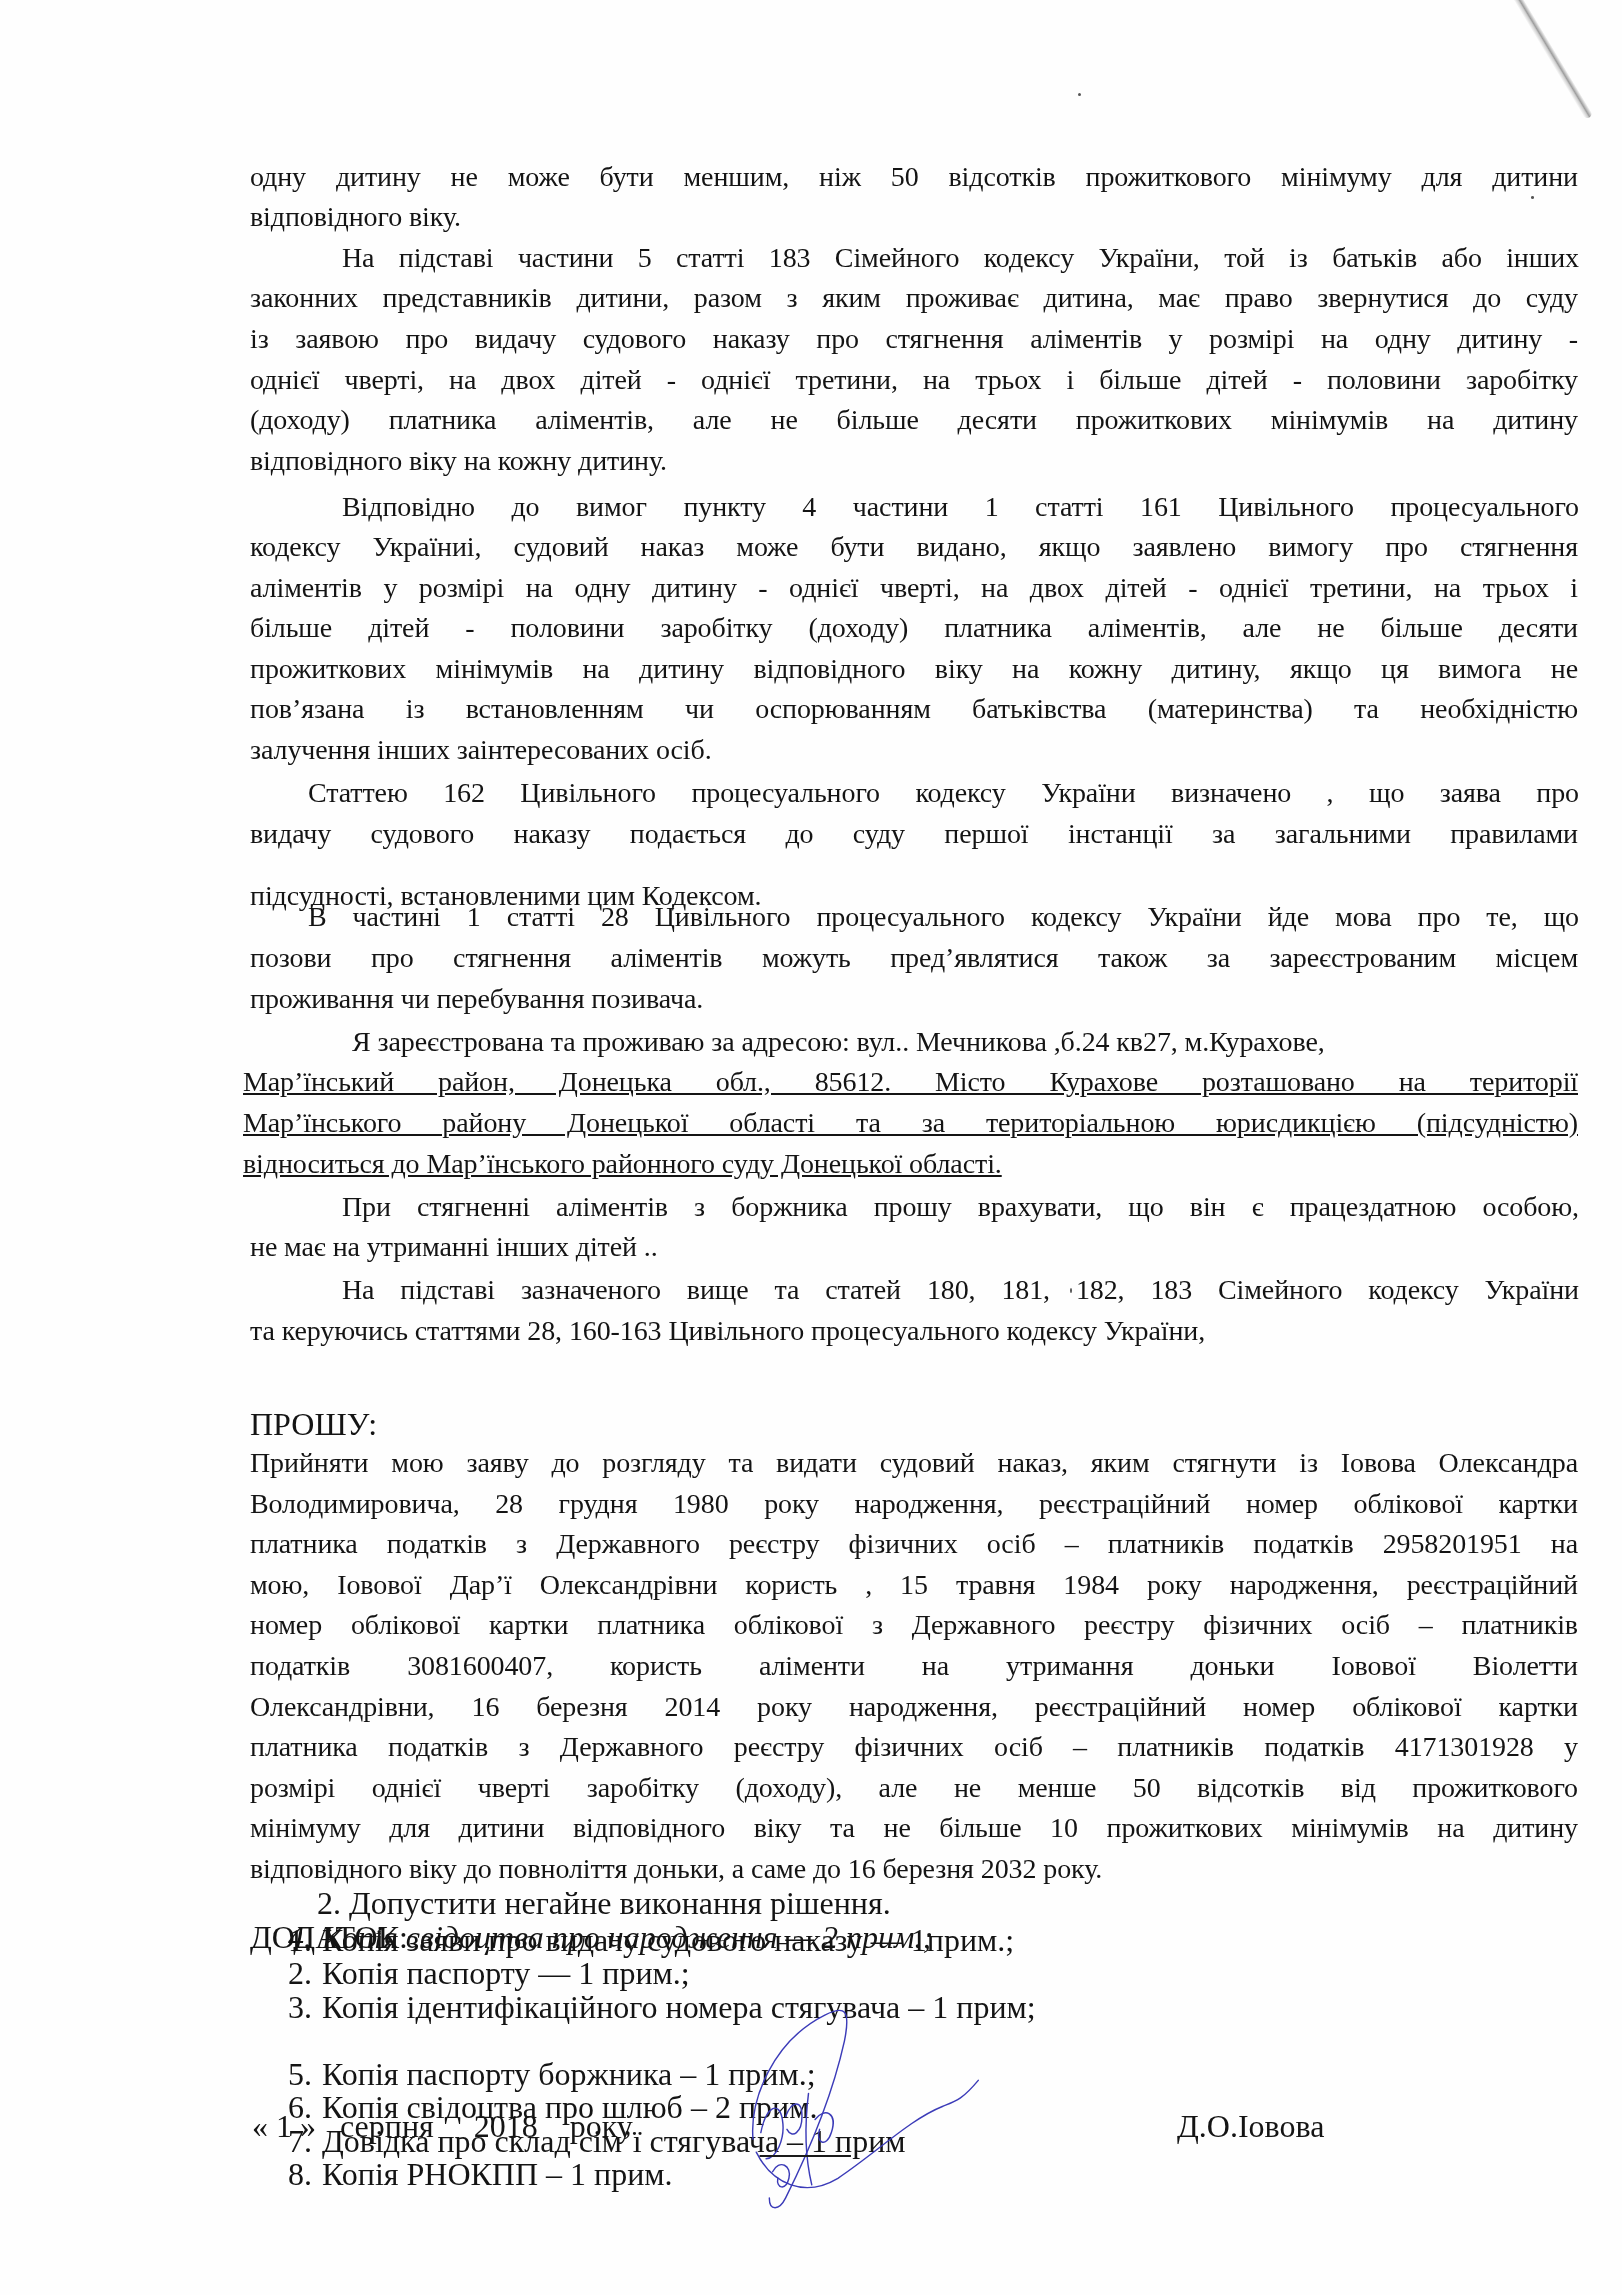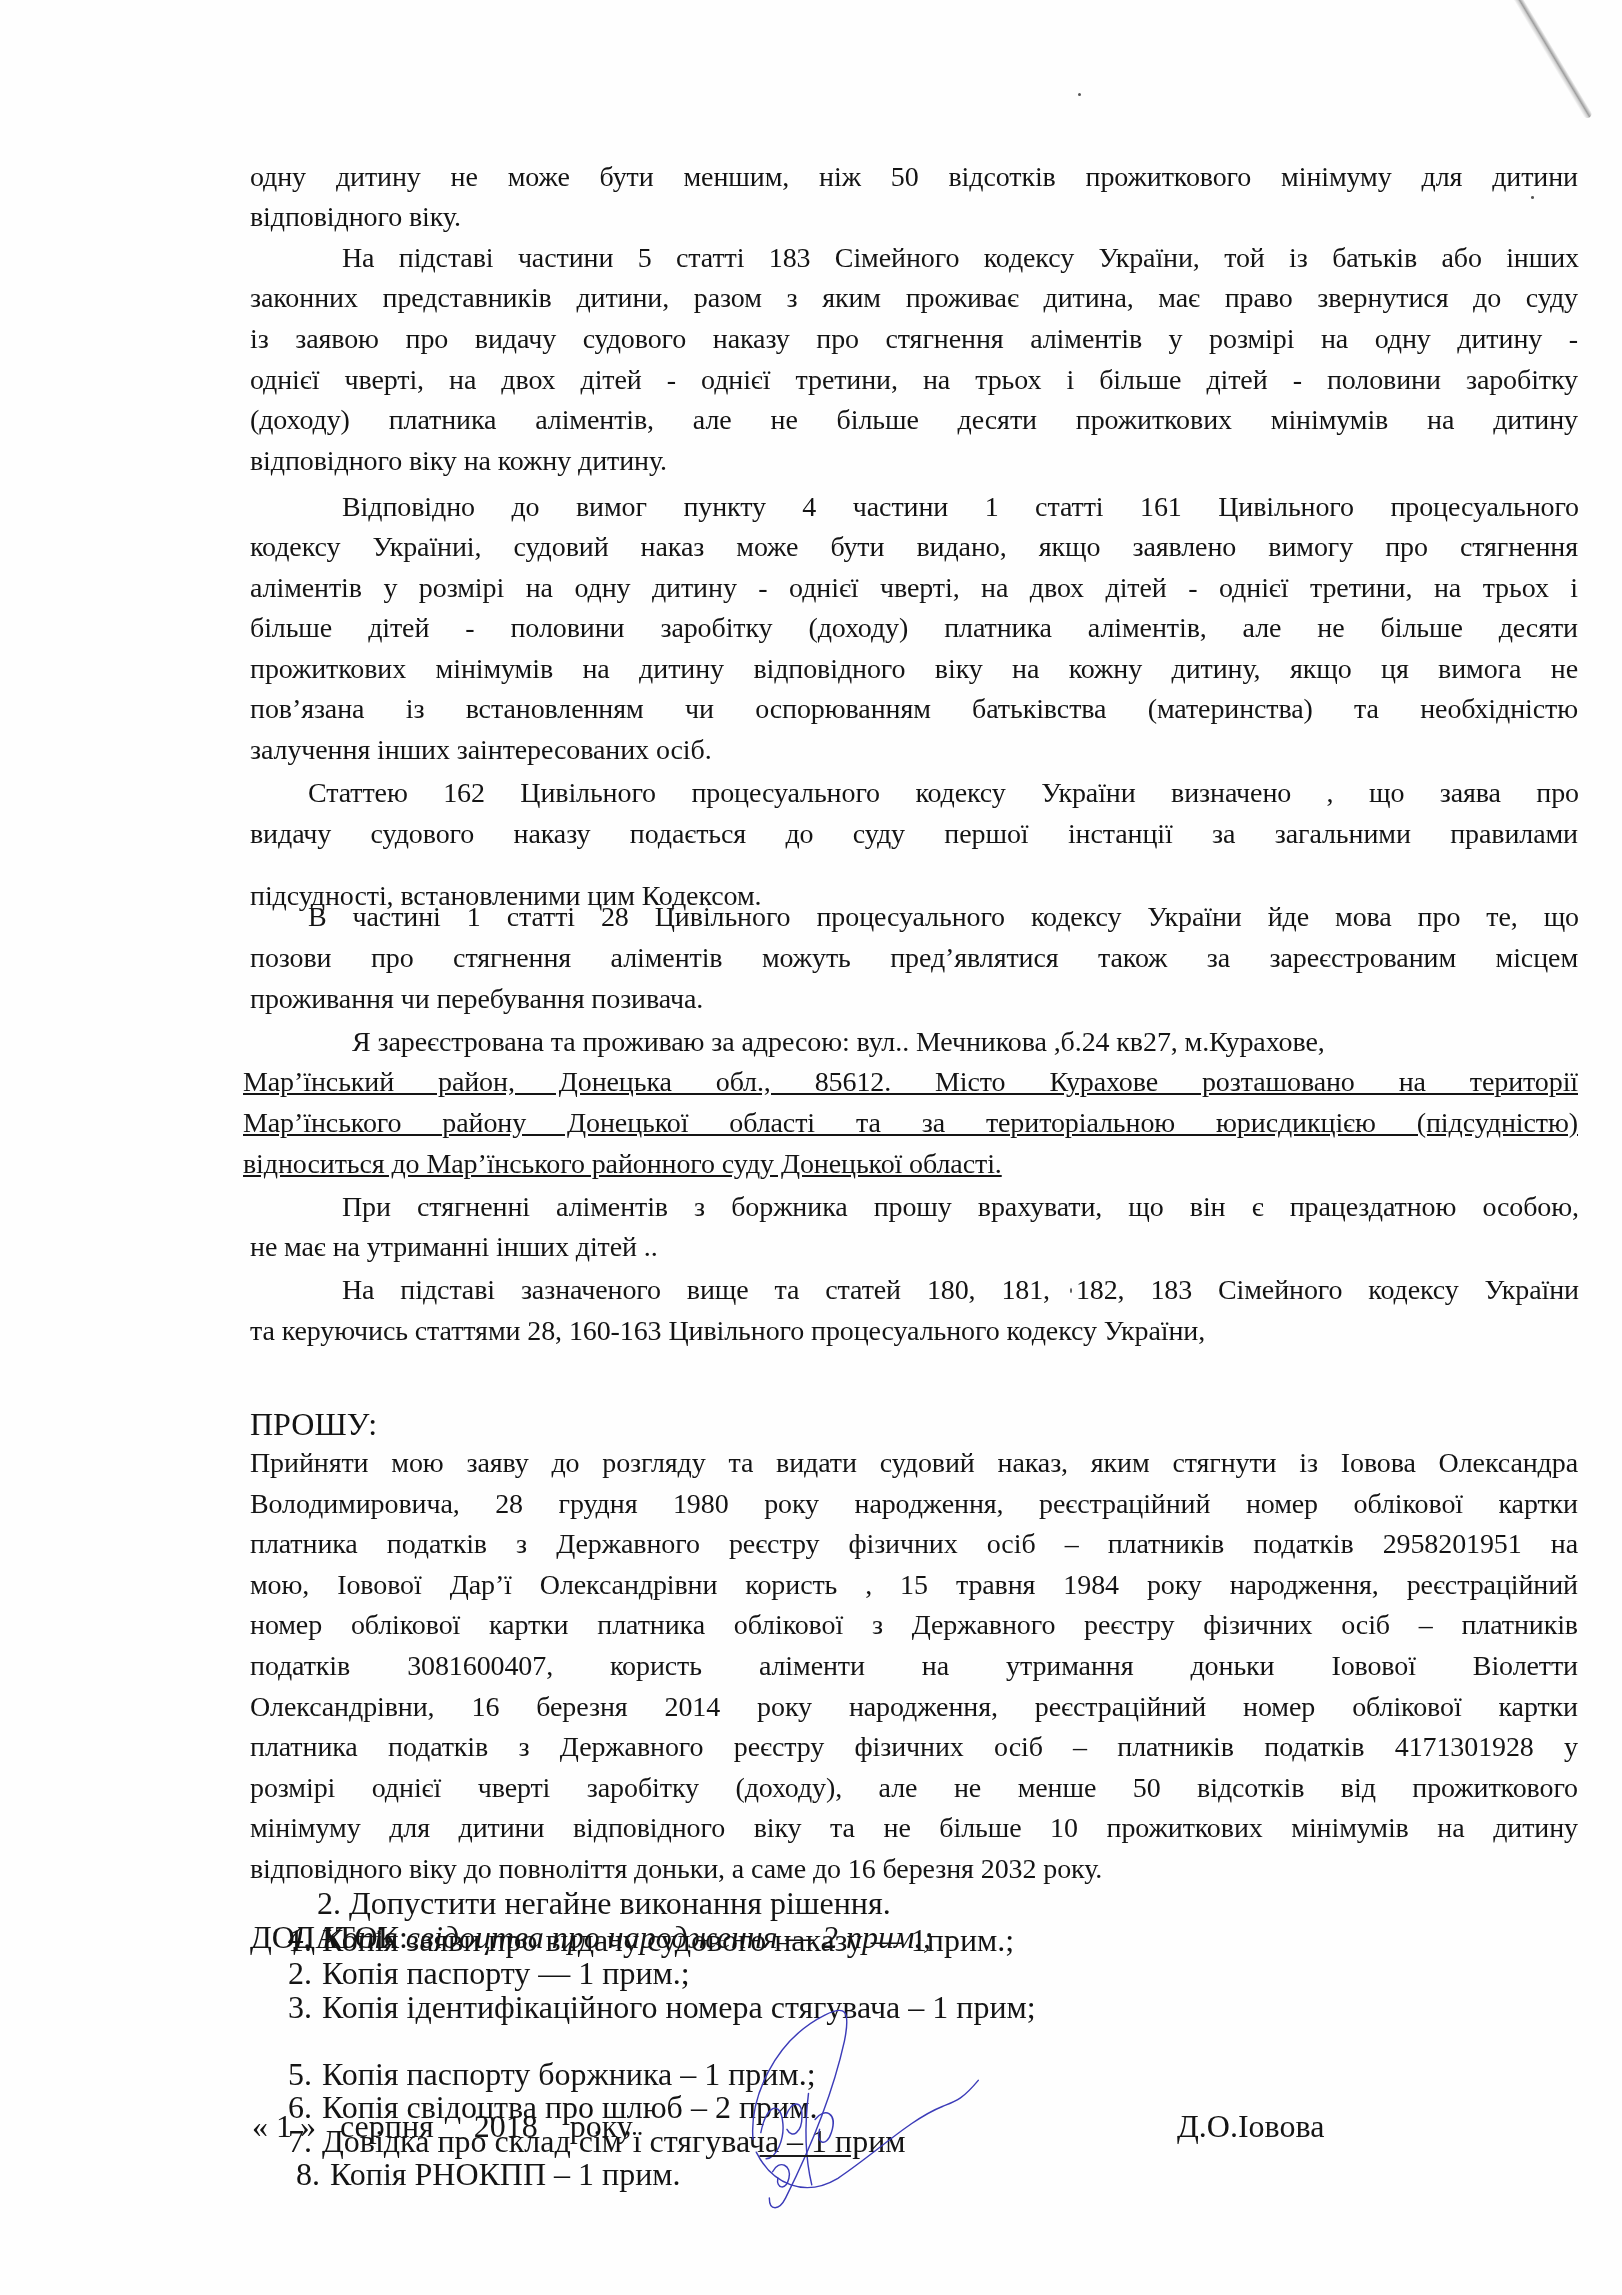--- a/index.html
+++ b/index.html
@@ -91,21 +91,21 @@
   <div class="heading" style="top:1885px; left:317px;">2. Допустити негайне виконання рішення.</div>
 
   <div class="heading" style="top:1919px">ДОДАТОК:</div>
   <div class="list-item" style="top: 1923px;"><span class="num">1.</span><span>Копія заяви про видачу судового наказу — 1прим.;</span></div>
   <div class="list-item" style="top: 1956px;"><span class="num">2.</span><span>Копія паспорту — 1 прим.;</span></div>
   <div class="list-item" style="top: 1990px;"><span class="num">3.</span><span>Копія ідентифікаційного номера стягувача – 1 прим;</span></div>
   <div class="list-item" style="top: 1920px; font-style: italic;"><span class="num">4.</span><span>Копія свідоцтва про народження — 2 прим.;</span></div>
   <div class="list-item" style="top: 2057px;"><span class="num">5.</span><span>Копія паспорту боржника – 1 прим.;</span></div>
   <div class="list-item" style="top: 2090px;"><span class="num">6.</span><span>Копія свідоцтва про шлюб – 2 прим.</span></div>
   <div class="list-item" style="top: 2124px;"><span class="num">7.</span><span>Довідка про склад сім’ї стягувача – 1 прим</span></div>
-  <div class="list-item" style="top: 2157px; margin-left: 8px;"><span class="num">8.</span><span>Копія РНОКПП – 1 прим.</span></div>
+  <div class="list-item" style="top: 2157px;"><span class="num">8.</span><span>Копія РНОКПП – 1 прим.</span></div>
 </div>
 
 <style>
   
   .list-item:nth-of-type(n) {}
 </style>
 
 <div class="date-line">« 1 »   серпня     2018    року</div>
 <div class="signer">Д.О.Іовова</div>
 

